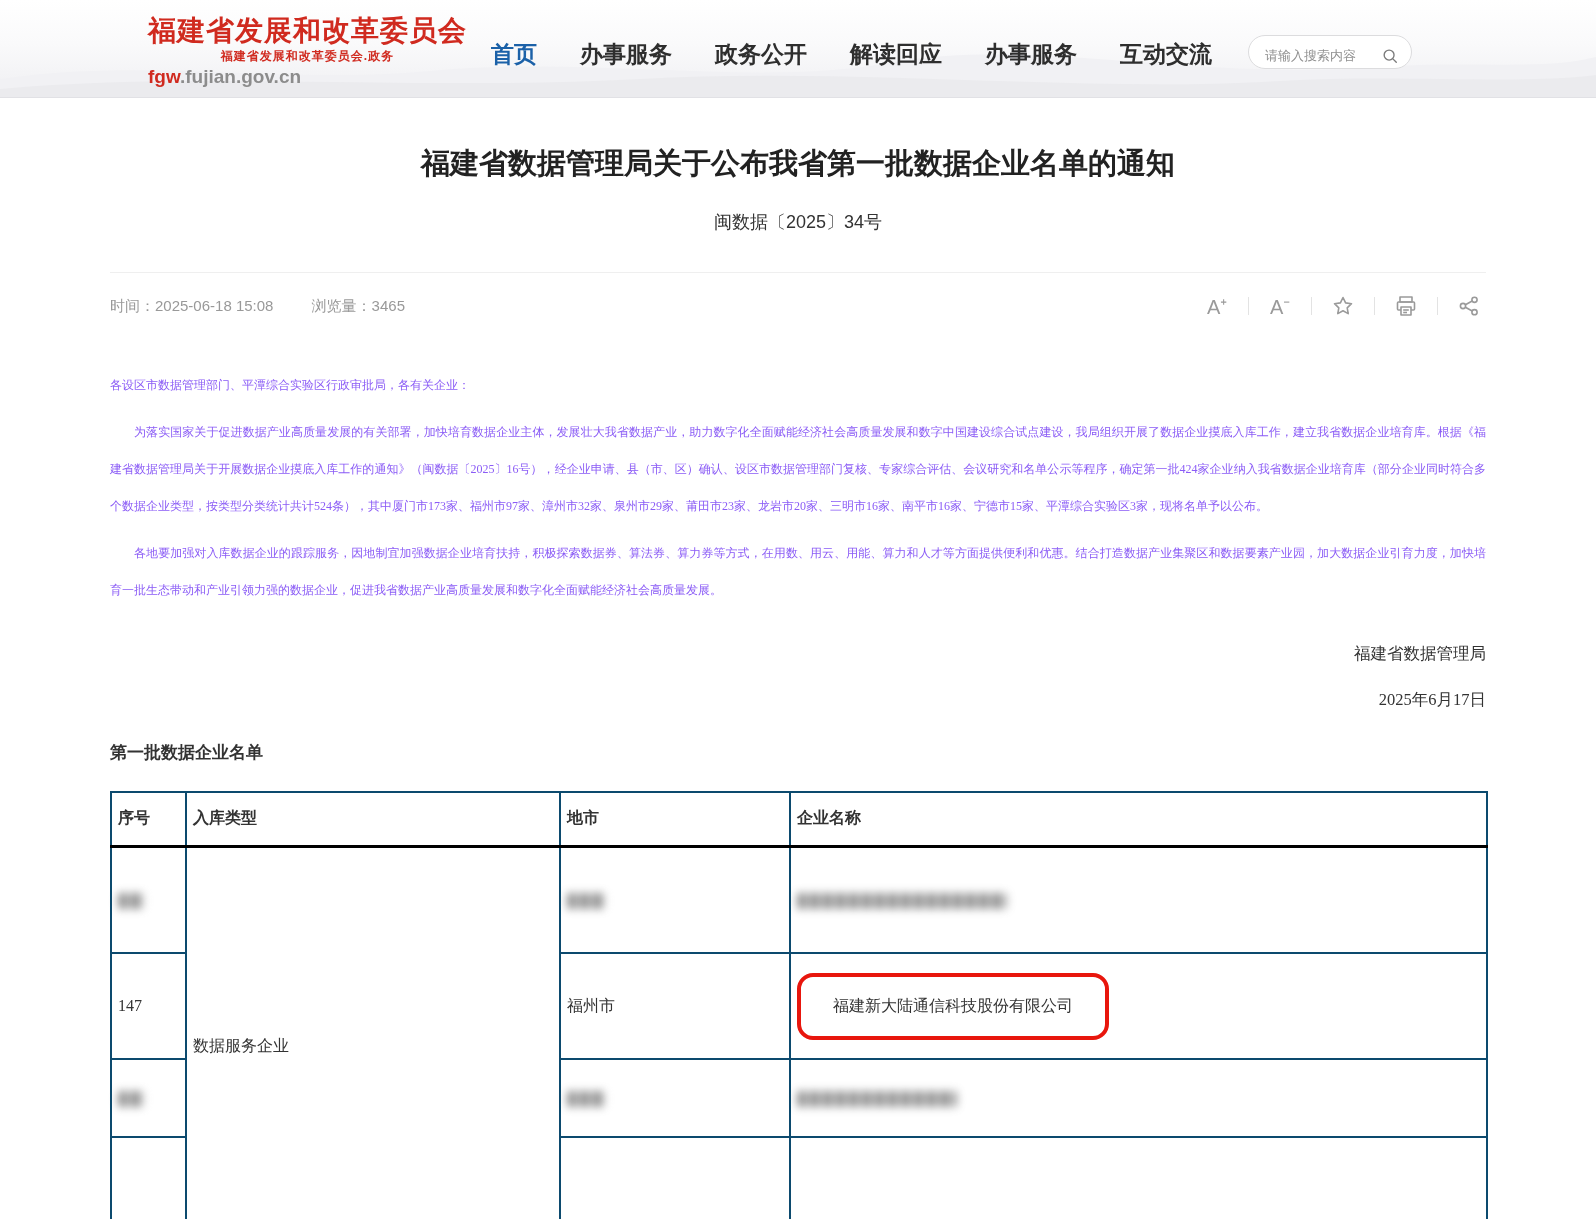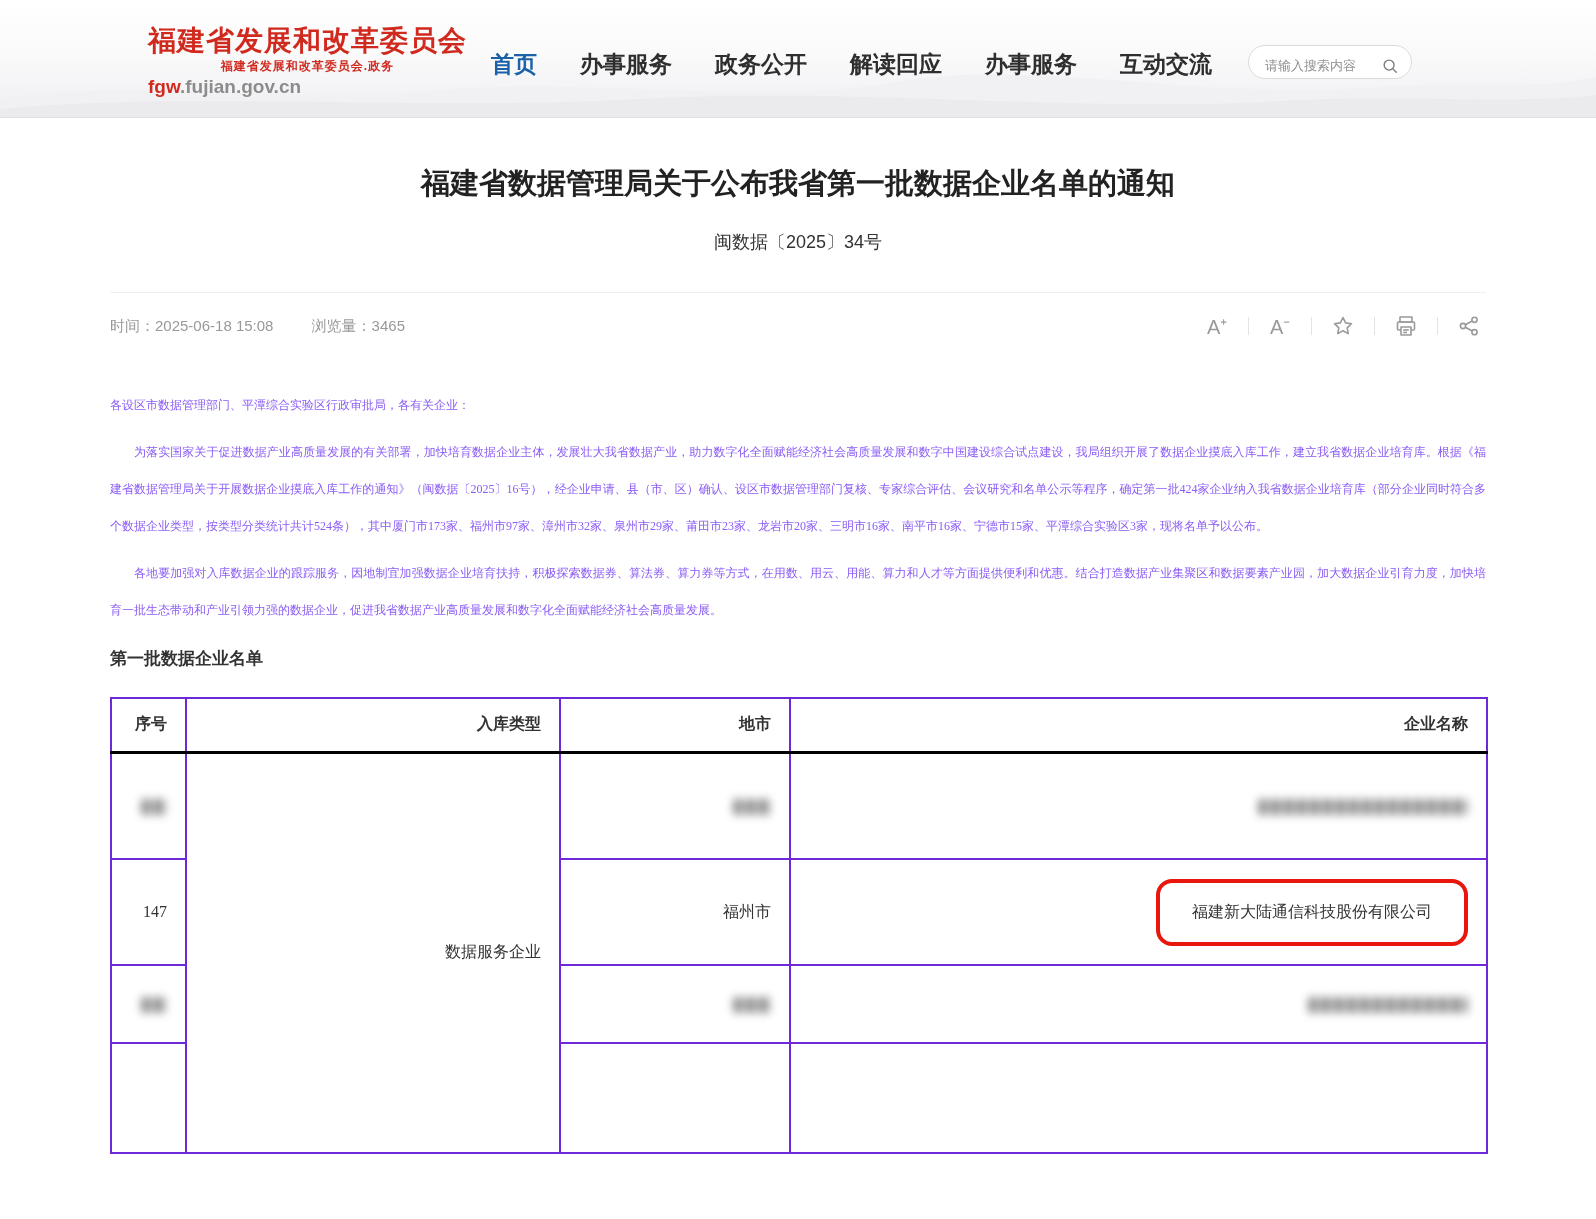--- a/index.html
+++ b/index.html
@@ -1,20 +1,20 @@
 <!DOCTYPE html>
 <html lang="zh"><head>
 <meta charset="utf-8">
 <style>
   * { margin:0; padding:0; box-sizing:border-box; }
   html,body { width:1596px; height:1219px; overflow:hidden; background:#fff;
               font-family:"Liberation Sans", sans-serif; }
 
   
-  .site-header { position:relative; width:100%; height:118px;
+  .site-header { position:relative; width:100%; height:98px;
     background:linear-gradient(180deg,#ffffff 0%,#fafafb 45%,#efeff2 100%);
     border-bottom:1px solid #e1e1e5; }
   .wave-svg { position:absolute; left:0; bottom:0; width:100%; height:70px; display:block; }
   .header-inner { position:relative; z-index:2; height:100%; display:flex; align-items:center;
     padding:6px 184px 0 148px; }
   .logo-block { line-height:1.15; white-space:nowrap; }
   .logo-title { font-size:28px; font-weight:900; color:#d02a1f;
     font-family:"Liberation Serif", serif; letter-spacing:1px; }
   .logo-sub { font-size:12px; font-weight:700; color:#d02a1f; margin-top:3px; letter-spacing:1px;text-align:center; }
   .logo-domain { font-size:19px; font-weight:700; color:#8c8c8c; margin-top:2px; }
@@ -47,22 +47,22 @@
     color:#8b5cf6; line-height:37px; text-align:justify; }
   .body-text p.indent { text-indent:2em; margin-top:10px; }
   .signature { font-family:"Liberation Serif", serif; font-size:16.5px; color:#333;
     text-align:right; margin-top:22px; line-height:46px; }
 
   
   .table-caption { margin-top:18px; text-align:left; font-family:"Liberation Serif", serif;
     font-size:17px; font-weight:700; color:#333; }
   table.data-table { margin:27px auto 0 auto; width:1376px; border-collapse:collapse;
     table-layout:fixed; font-family:"Liberation Serif", serif; font-size:16px; color:#333; }
-  .data-table th, .data-table td { border:2px solid #6d28d9; text-align:right; vertical-align:middle;
-    padding:0 18px; }
+  .data-table th, .data-table td { border:2px solid #0c4a6e; text-align:left; vertical-align:middle;
+    padding:0 6px; }
   .data-table thead th { height:54px; font-weight:700; border-bottom:3px solid #000; }
   tr.r1 td { height:107px; }
   tr.r2 td { height:106px; }
   tr.r3 td { height:78px; }
   tr.r4 td { height:110px; }
 
   .blob { display:inline-block; height:16px; border-radius:2px; filter:blur(4px); opacity:.75;
     background:repeating-linear-gradient(90deg,#6d6d6d 0 9px,#c8c8c8 9px 13px); vertical-align:middle; }
   .blob.w-no { width:26px; }
   .blob.w-city { width:38px; }
@@ -146,20 +146,24 @@
       </div>
     </div>
   </div>
 
   <div class="body-text">
     <p>各设区市数据管理部门、平潭综合实验区行政审批局，各有关企业：</p>
     <p class="indent">为落实国家关于促进数据产业高质量发展的有关部署，加快培育数据企业主体，发展壮大我省数据产业，助力数字化全面赋能经济社会高质量发展和数字中国建设综合试点建设，我局组织开展了数据企业摸底入库工作，建立我省数据企业培育库。根据《福建省数据管理局关于开展数据企业摸底入库工作的通知》（闽数据〔2025〕16号），经企业申请、县（市、区）确认、设区市数据管理部门复核、专家综合评估、会议研究和名单公示等程序，确定第一批424家企业纳入我省数据企业培育库（部分企业同时符合多个数据企业类型，按类型分类统计共计524条），其中厦门市173家、福州市97家、漳州市32家、泉州市29家、莆田市23家、龙岩市20家、三明市16家、南平市16家、宁德市15家、平潭综合实验区3家，现将名单予以公布。</p>
     <p class="indent">各地要加强对入库数据企业的跟踪服务，因地制宜加强数据企业培育扶持，积极探索数据券、算法券、算力券等方式，在用数、用云、用能、算力和人才等方面提供便利和优惠。结合打造数据产业集聚区和数据要素产业园，加大数据企业引育力度，加快培育一批生态带动和产业引领力强的数据企业，促进我省数据产业高质量发展和数字化全面赋能经济社会高质量发展。</p>
   </div>
 
+  <div class="signature">
+    <div>福建省数据管理局</div>
+    <div>2025年6月17日</div>
+  </div>
 
   <div class="table-caption">第一批数据企业名单</div>
 
   <table class="data-table">
     <colgroup>
       <col style="width:75px">
         <col style="width:374px">
         <col style="width:230px">
         <col style="width:697px">
     </colgroup>

